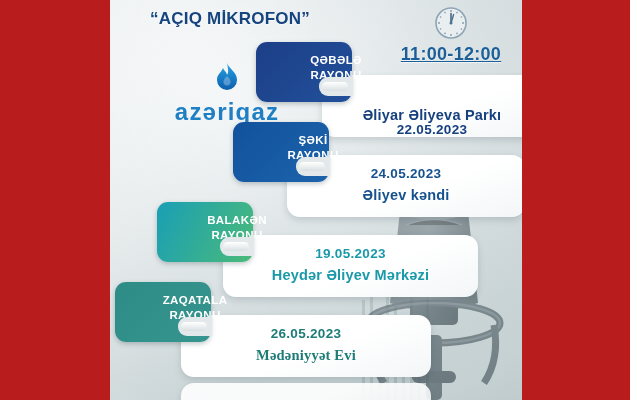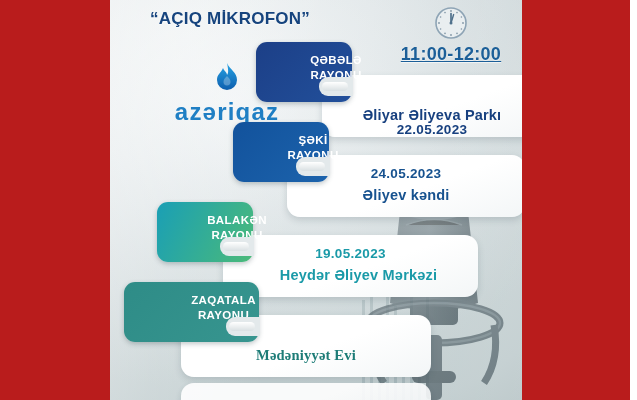--- a/index.html
+++ b/index.html
@@ -281,34 +281,35 @@
       <div class="badge" style="left:47px;top:202px;background:linear-gradient(115deg,#1a9fb5,#4bba79);">
         <div class="btxt">
           <span>BALAKƏN</span><br>
           <span>RAYONU</span>
         </div>
         <div class="notch"></div>
         <div class="plug"></div>
       </div>
       <div class="card" style="left:113px;top:235px;width:255px;">
         <div class="date" style="color:#1a9aa8;">19.05.2023</div>
-        <div class="place" style="color:#1a9aa8;margin-left:8px;">Heydər Əliyev Mərkəzi</div>
+        <div class="place" style="color:#1a9aa8;">Heydər Əliyev Mərkəzi</div>
       </div>
     </div>
 
     <div class="row">
-      <div class="badge" style="left:14px;top:282px;background:linear-gradient(135deg,#2e8c87,#37958f);padding-left:39px;">
+      <div class="badge" style="left:5px;top:282px;background:linear-gradient(135deg,#2e8c87,#37958f);">
         <div class="btxt">
           <span>ZAQATALA</span><br>
           <span>RAYONU</span>
         </div>
         <div class="notch"></div>
         <div class="plug"></div>
       </div>
       <div class="card" style="left:71px;top:315px;width:250px;">
+        <div class="date" style="color:#1d7c77;">26.05.2023</div>
         <div class="place" style="color:#1d7c77;font-family:Liberation Serif, serif;">Mədəniyyət Evi</div>
       </div>
     </div>
 
     <div class="card" style="left:71px;top:383px;width:250px;height:30px;opacity:.9;"></div>
 
   </div>
 </div>
 
 </body></html>

